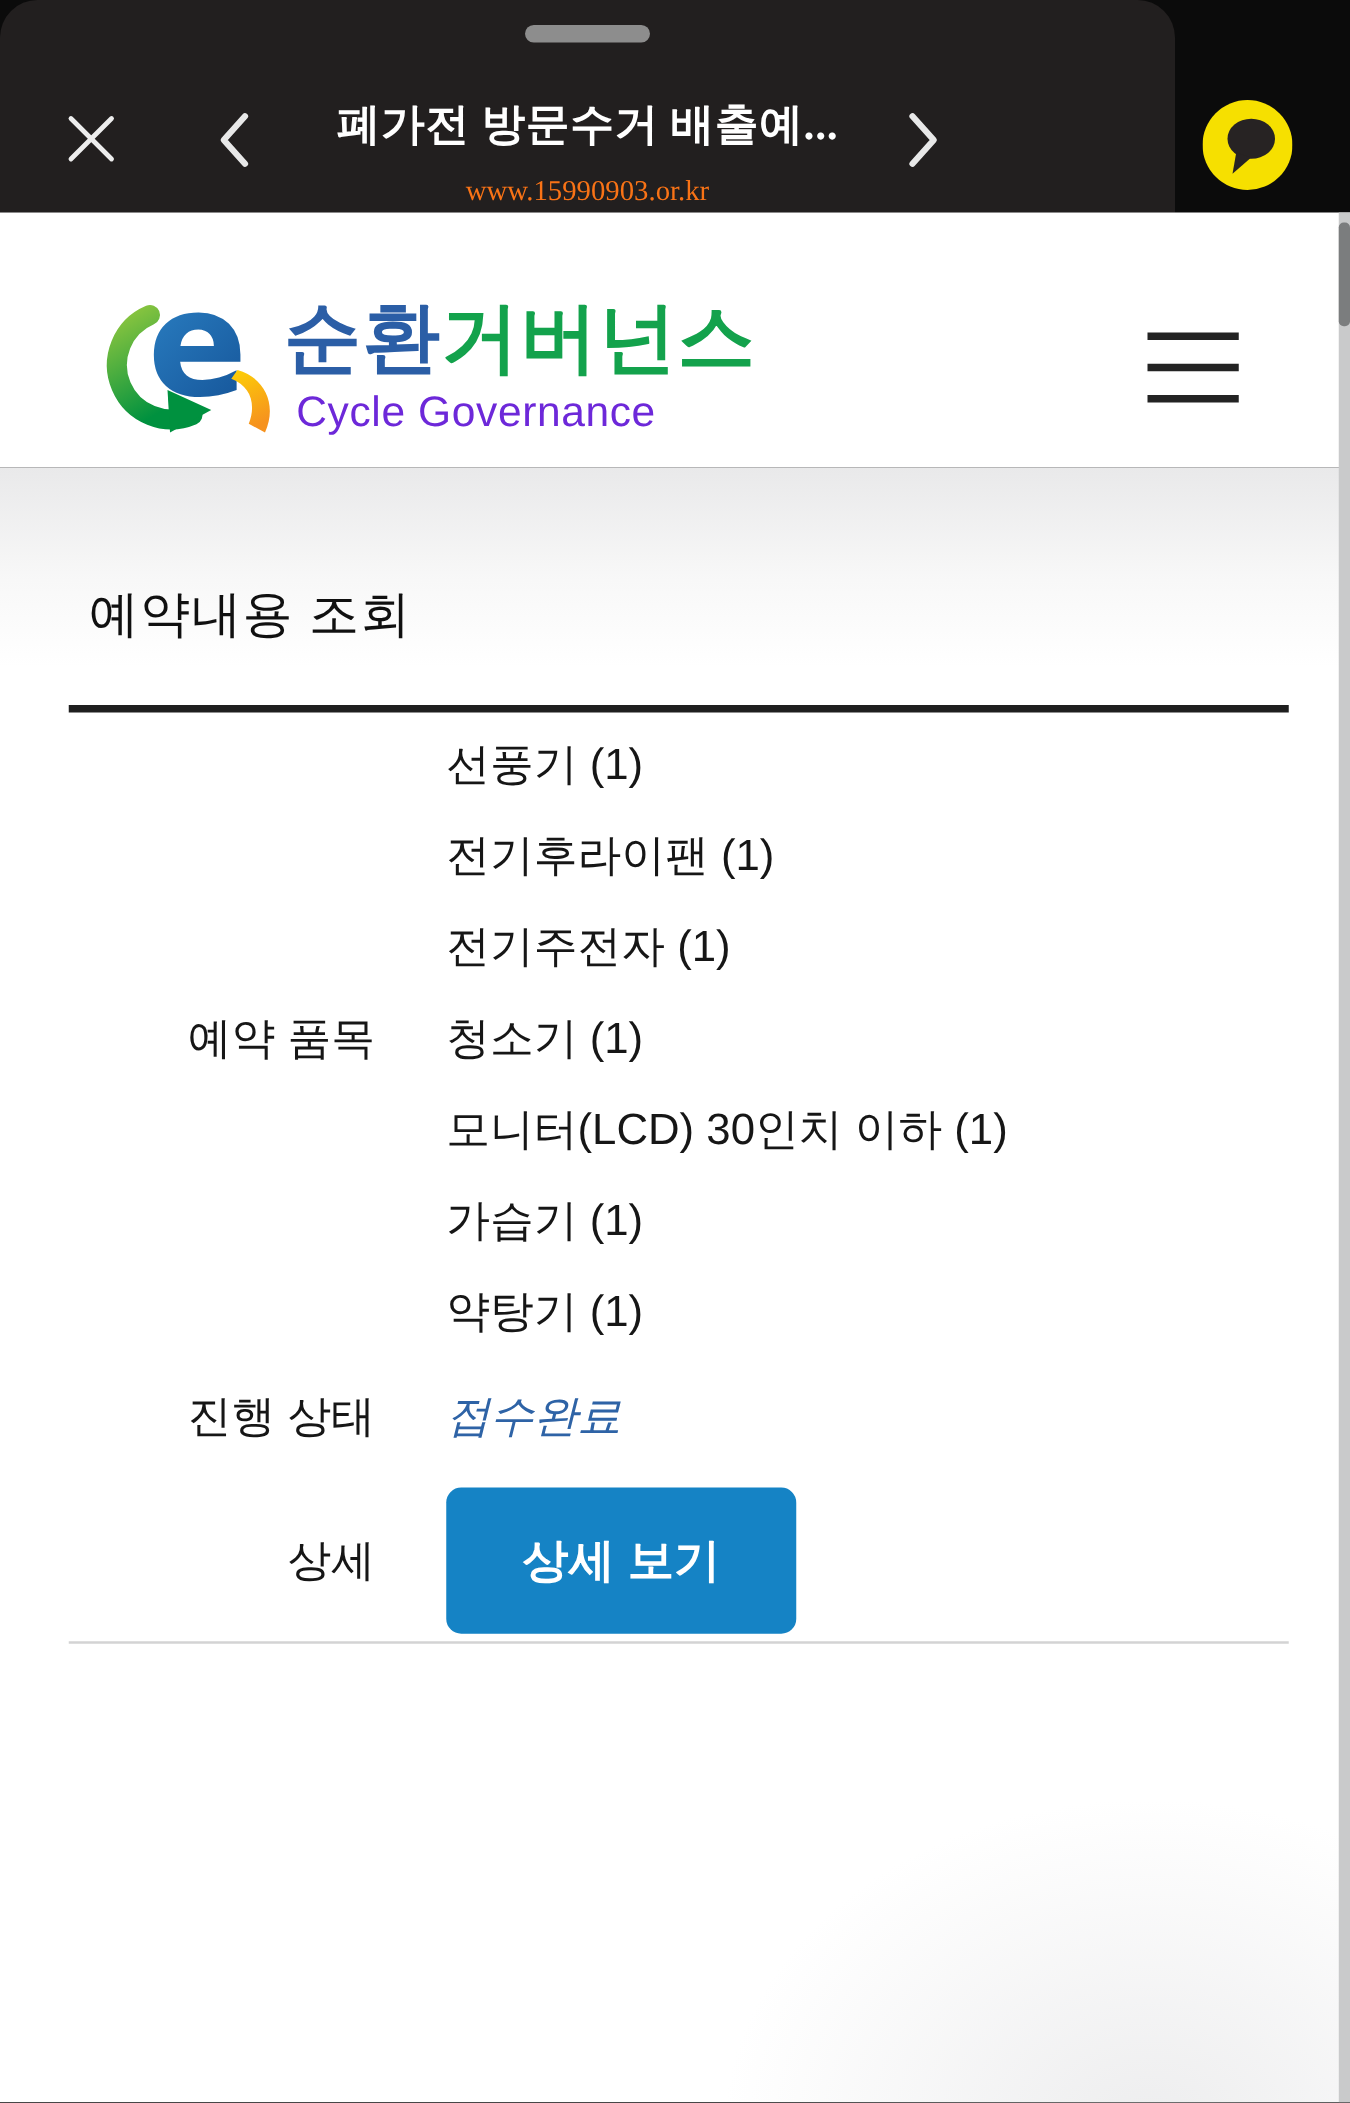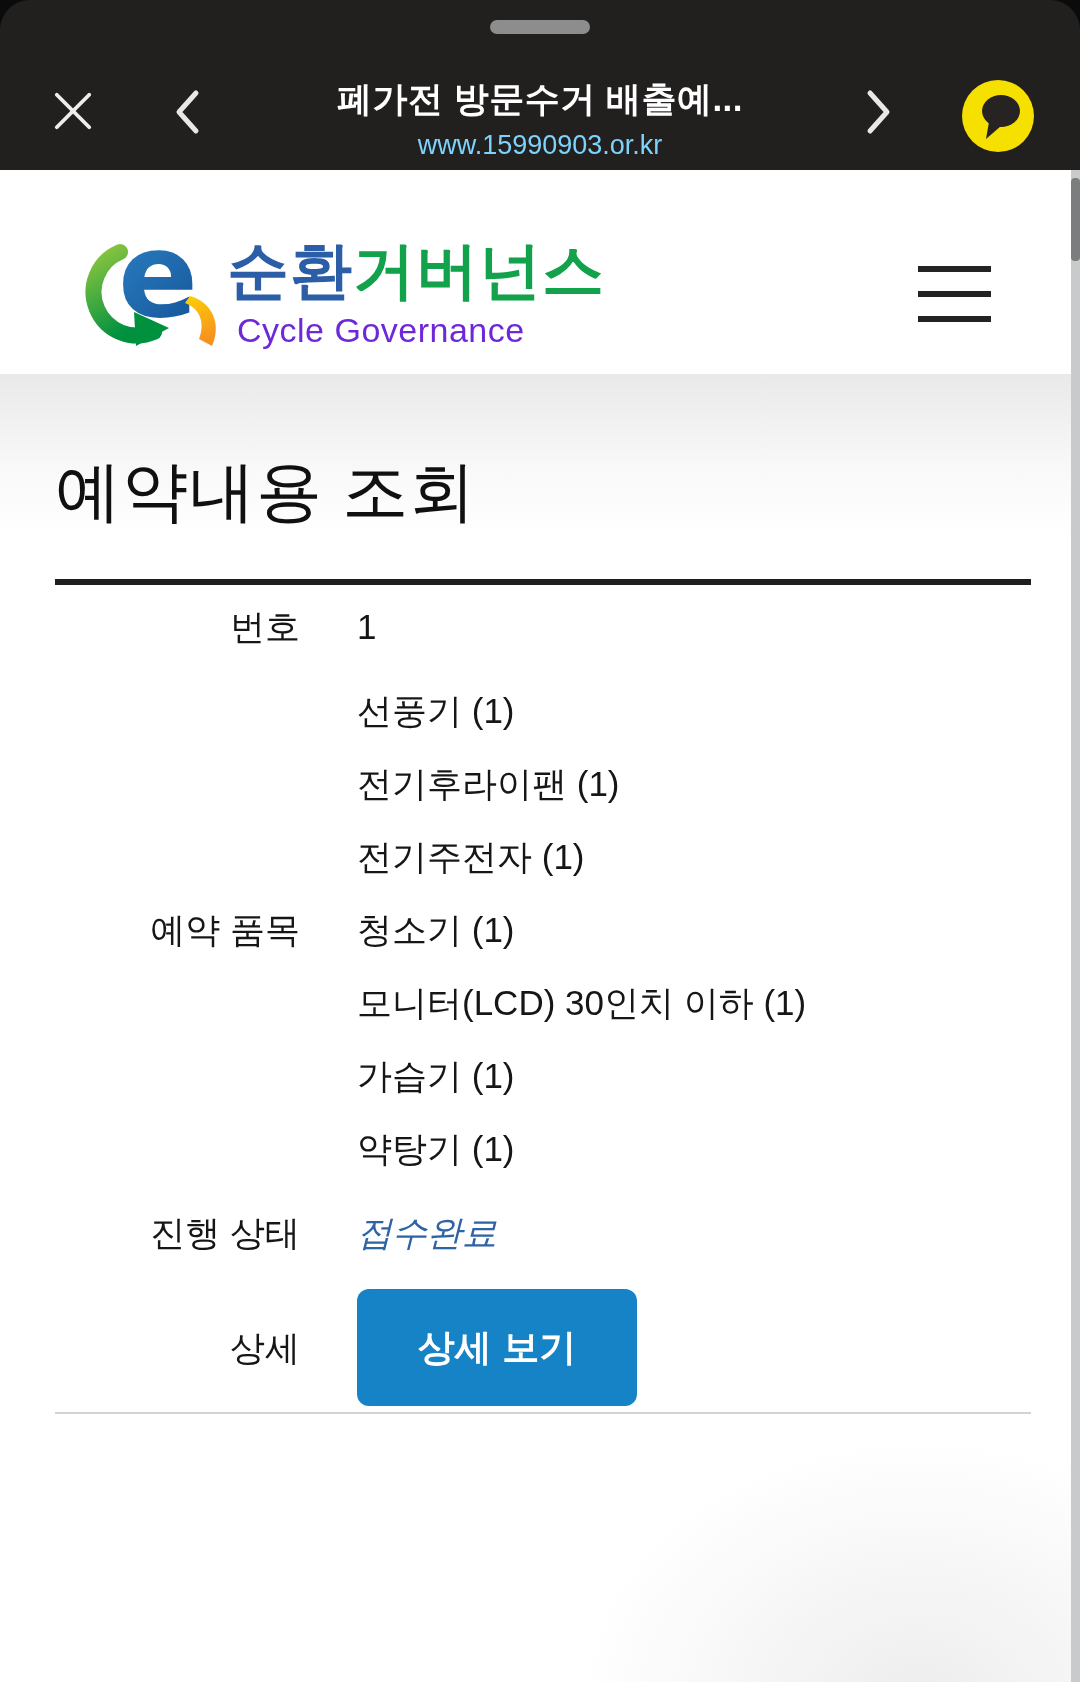--- a/index.html
+++ b/index.html
@@ -4,37 +4,37 @@
 <style>
   html,body{margin:0;padding:0;}
   body{
     width:1080px;height:1682px;overflow:hidden;position:relative;
     background:#0b0b0b;
     font-family:"Liberation Sans","DejaVu Sans",sans-serif;
     -webkit-font-smoothing:antialiased;
   }
   
   .browser-bar{
-    position:absolute;left:0;top:0;width:1080px;height:170px;
-    background:#221f1f;border-radius:30px 30px 0 0;
+    position:absolute;left:0;top:0;width:940px;height:170px;
+    background:#221f1f;border-radius:30px 30px 0 0;font-family:Liberation Serif, serif;
   }
   .drag-handle{
     position:absolute;left:50%;top:20px;transform:translateX(-50%);
     width:100px;height:14px;border-radius:7px;background:#8d8d8d;
   }
   .bar-icon{position:absolute;display:block;}
   .icon-close{left:52px;top:90px;width:42px;height:42px;}
   .icon-back{left:172px;top:88px;width:30px;height:48px;}
   .icon-fwd{right:186px;top:88px;width:30px;height:48px;}
   .kakao{position:absolute;left:962px;top:80px;width:72px;height:72px;}
   .bar-titles{
     position:absolute;left:240px;right:240px;top:76px;text-align:center;color:#fff;
   }
   .bar-title{font-size:35px;font-weight:700;letter-spacing:0.5px;white-space:nowrap;}
-  .bar-url{font-size:27px;color:#7dd3fc;margin-top:7px;font-weight:400;}
+  .bar-url{font-size:23px;color:#f97316;margin-top:17px;font-weight:400;}
   
   .site-header{
     position:absolute;left:0;top:170px;width:1080px;height:204px;background:#ffffff;
   }
   .logo{position:absolute;left:76px;top:66px;width:470px;height:120px;cursor:pointer;text-decoration:none;}
   .logo-mark{position:absolute;left:0;top:0;width:150px;height:118px;}
   .logo-text{position:absolute;left:151px;top:4px;white-space:nowrap;}
   .logo-kr{font-size:62px;font-weight:700;line-height:1;letter-spacing:1px;margin-top:48px;}
   .kr-blue{color:#2b5ea6;}
   .kr-green{color:#13a24c;}
@@ -48,21 +48,21 @@
   .content{
     position:absolute;left:0;top:374px;width:1080px;height:1308px;
     background:linear-gradient(180deg,#e9e9ea 0px,#f8f8f8 90px,#ffffff 160px);
     box-sizing:border-box;padding:0 49px 0 55px;
   }
   .corner-glow{
     position:absolute;right:9px;bottom:0;width:540px;height:280px;pointer-events:none;
     background:radial-gradient(ellipse at 72% 108%, #ededee 0%, rgba(255,255,255,0) 62%);
   }
   .page-title{
-    margin:0;padding-top:78px;font-size:66px;font-weight:400;color:#101010;
+    margin:16px;padding-top:78px;font-size:40px;font-weight:400;color:#101010;
     letter-spacing:1px;line-height:1.2;
   }
   .title-rule{height:6px;background:#1f1f1f;margin-top:48px;}
   .info-table{
     width:100%;border-collapse:collapse;border-bottom:2px solid #d3d3d4;
   }
   .info-table th{
     width:245px;text-align:right;font-weight:400;font-size:35px;color:#161616;
     padding:20px 0;vertical-align:middle;line-height:44px;white-space:nowrap;
   }
@@ -155,24 +155,20 @@
 </div>
 
 <div class="content">
   <div class="corner-glow"></div>
 
   <h1 class="page-title">예약내용 조회</h1>
   <div class="title-rule"></div>
 
   <table class="info-table">
     <tbody>
-        <tr>
-      <th>번호</th>
-      <td>1</td>
-    </tr>
 
 
     <tr>
       <th>예약 품목</th>
       <td>
         <div class="item-line">선풍기 (1)</div>
         <div class="item-line">전기후라이팬 (1)</div>
         <div class="item-line">전기주전자 (1)</div>
         <div class="item-line">청소기 (1)</div>
         <div class="item-line">모니터(LCD) 30인치 이하 (1)</div>

